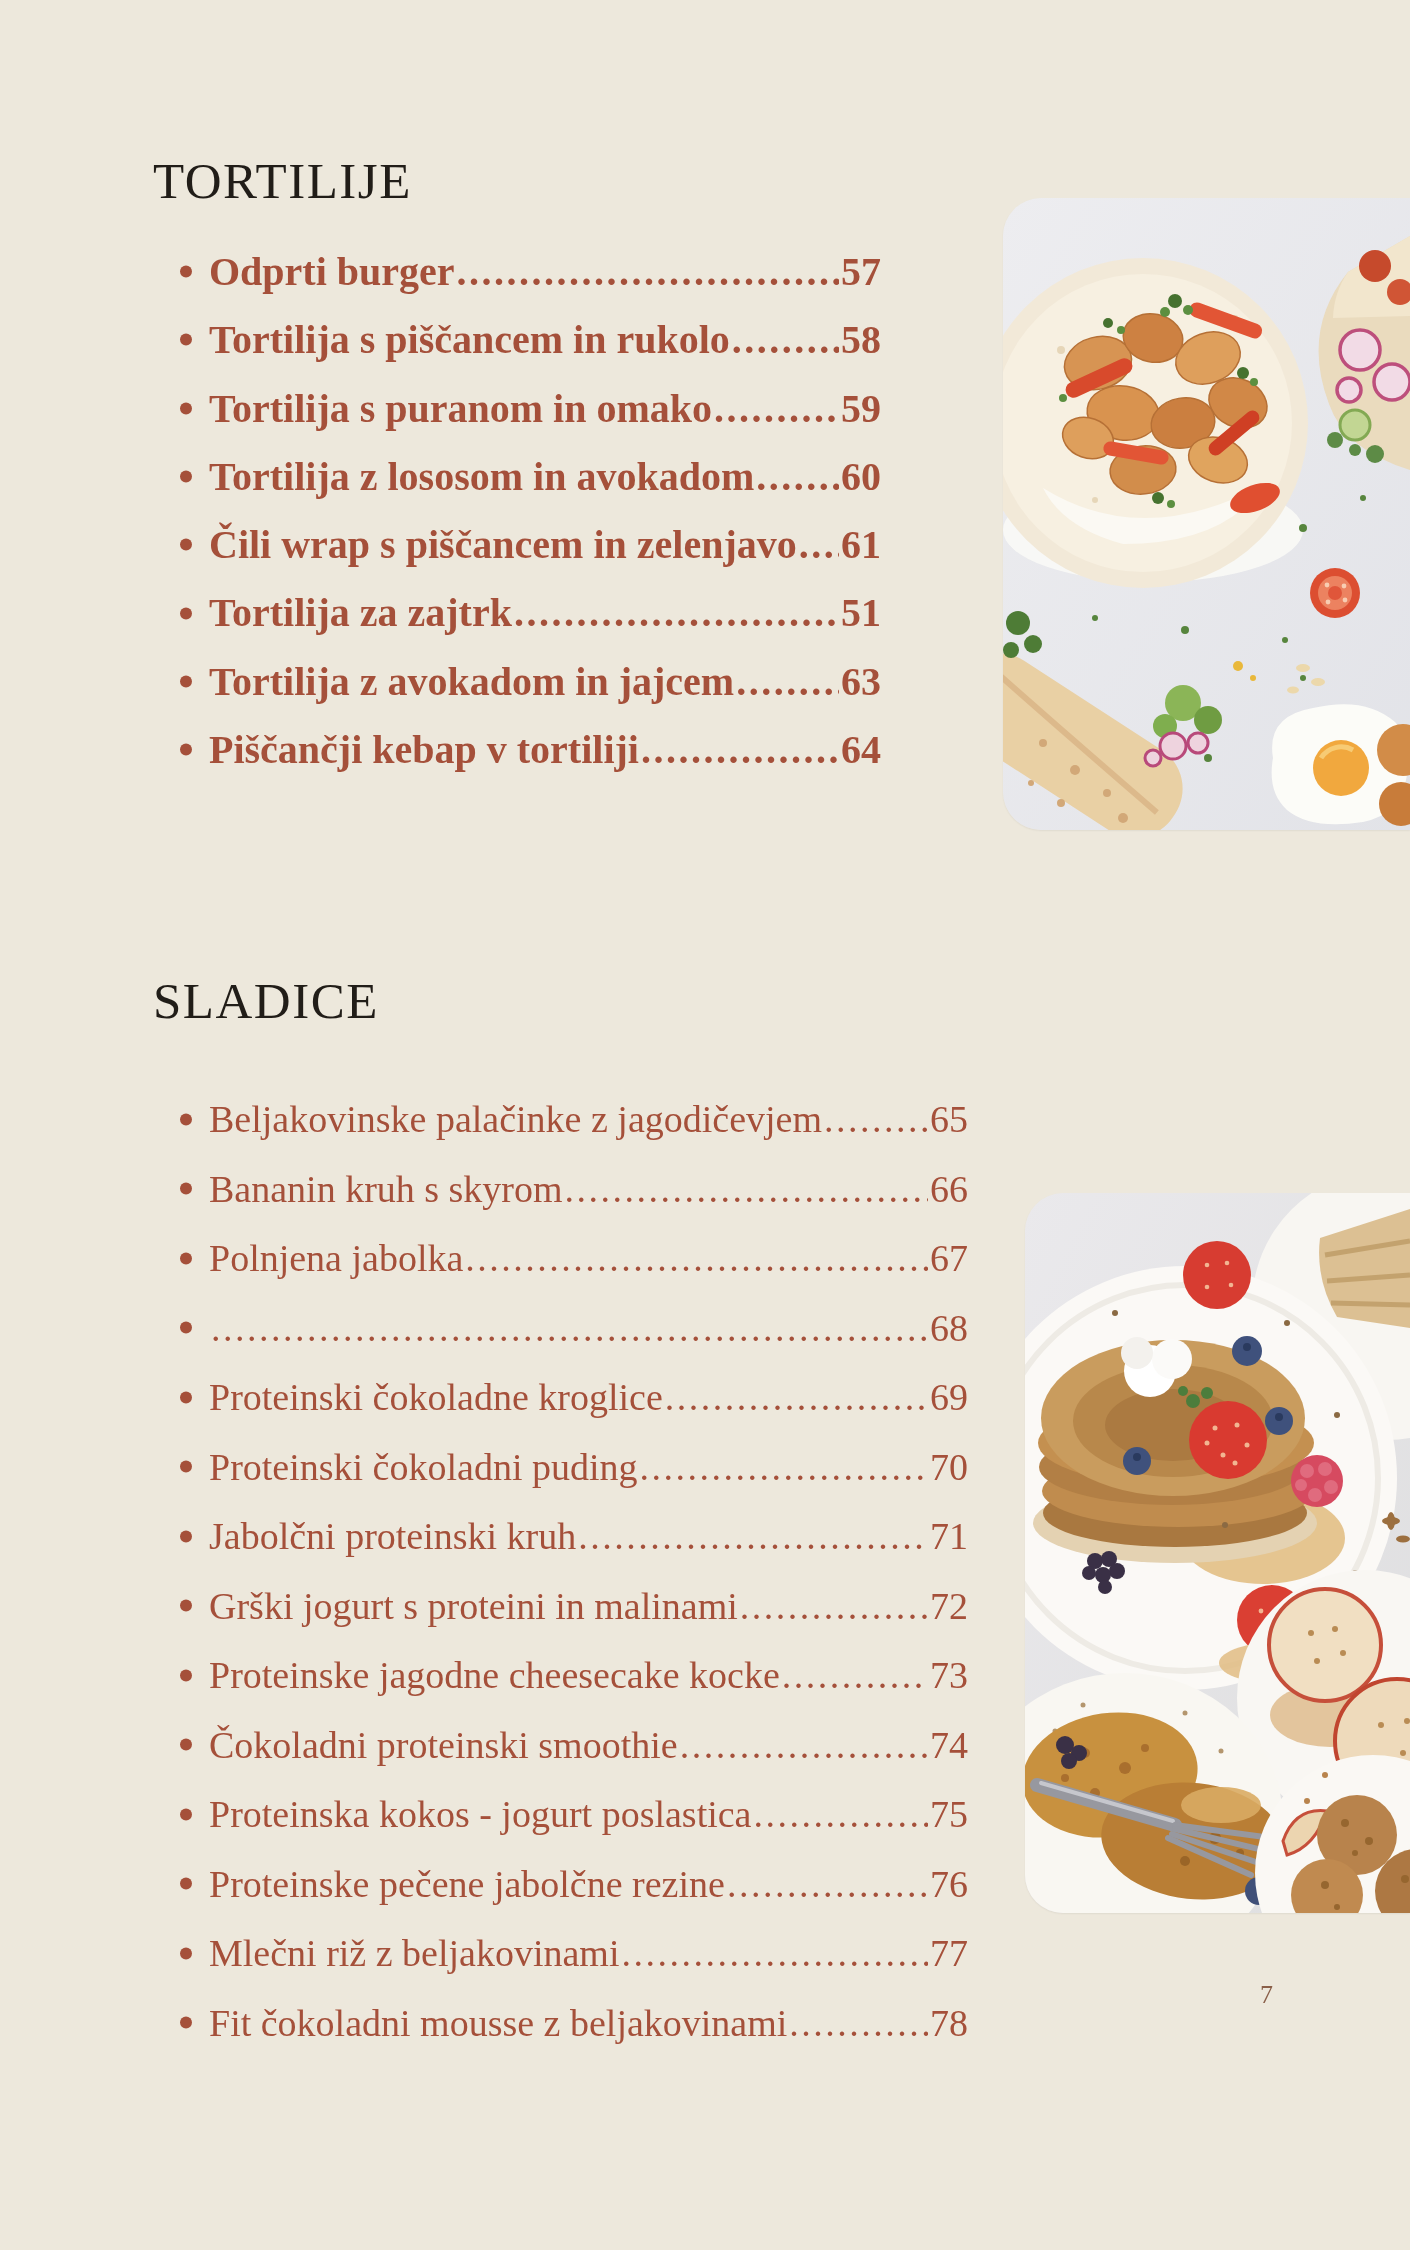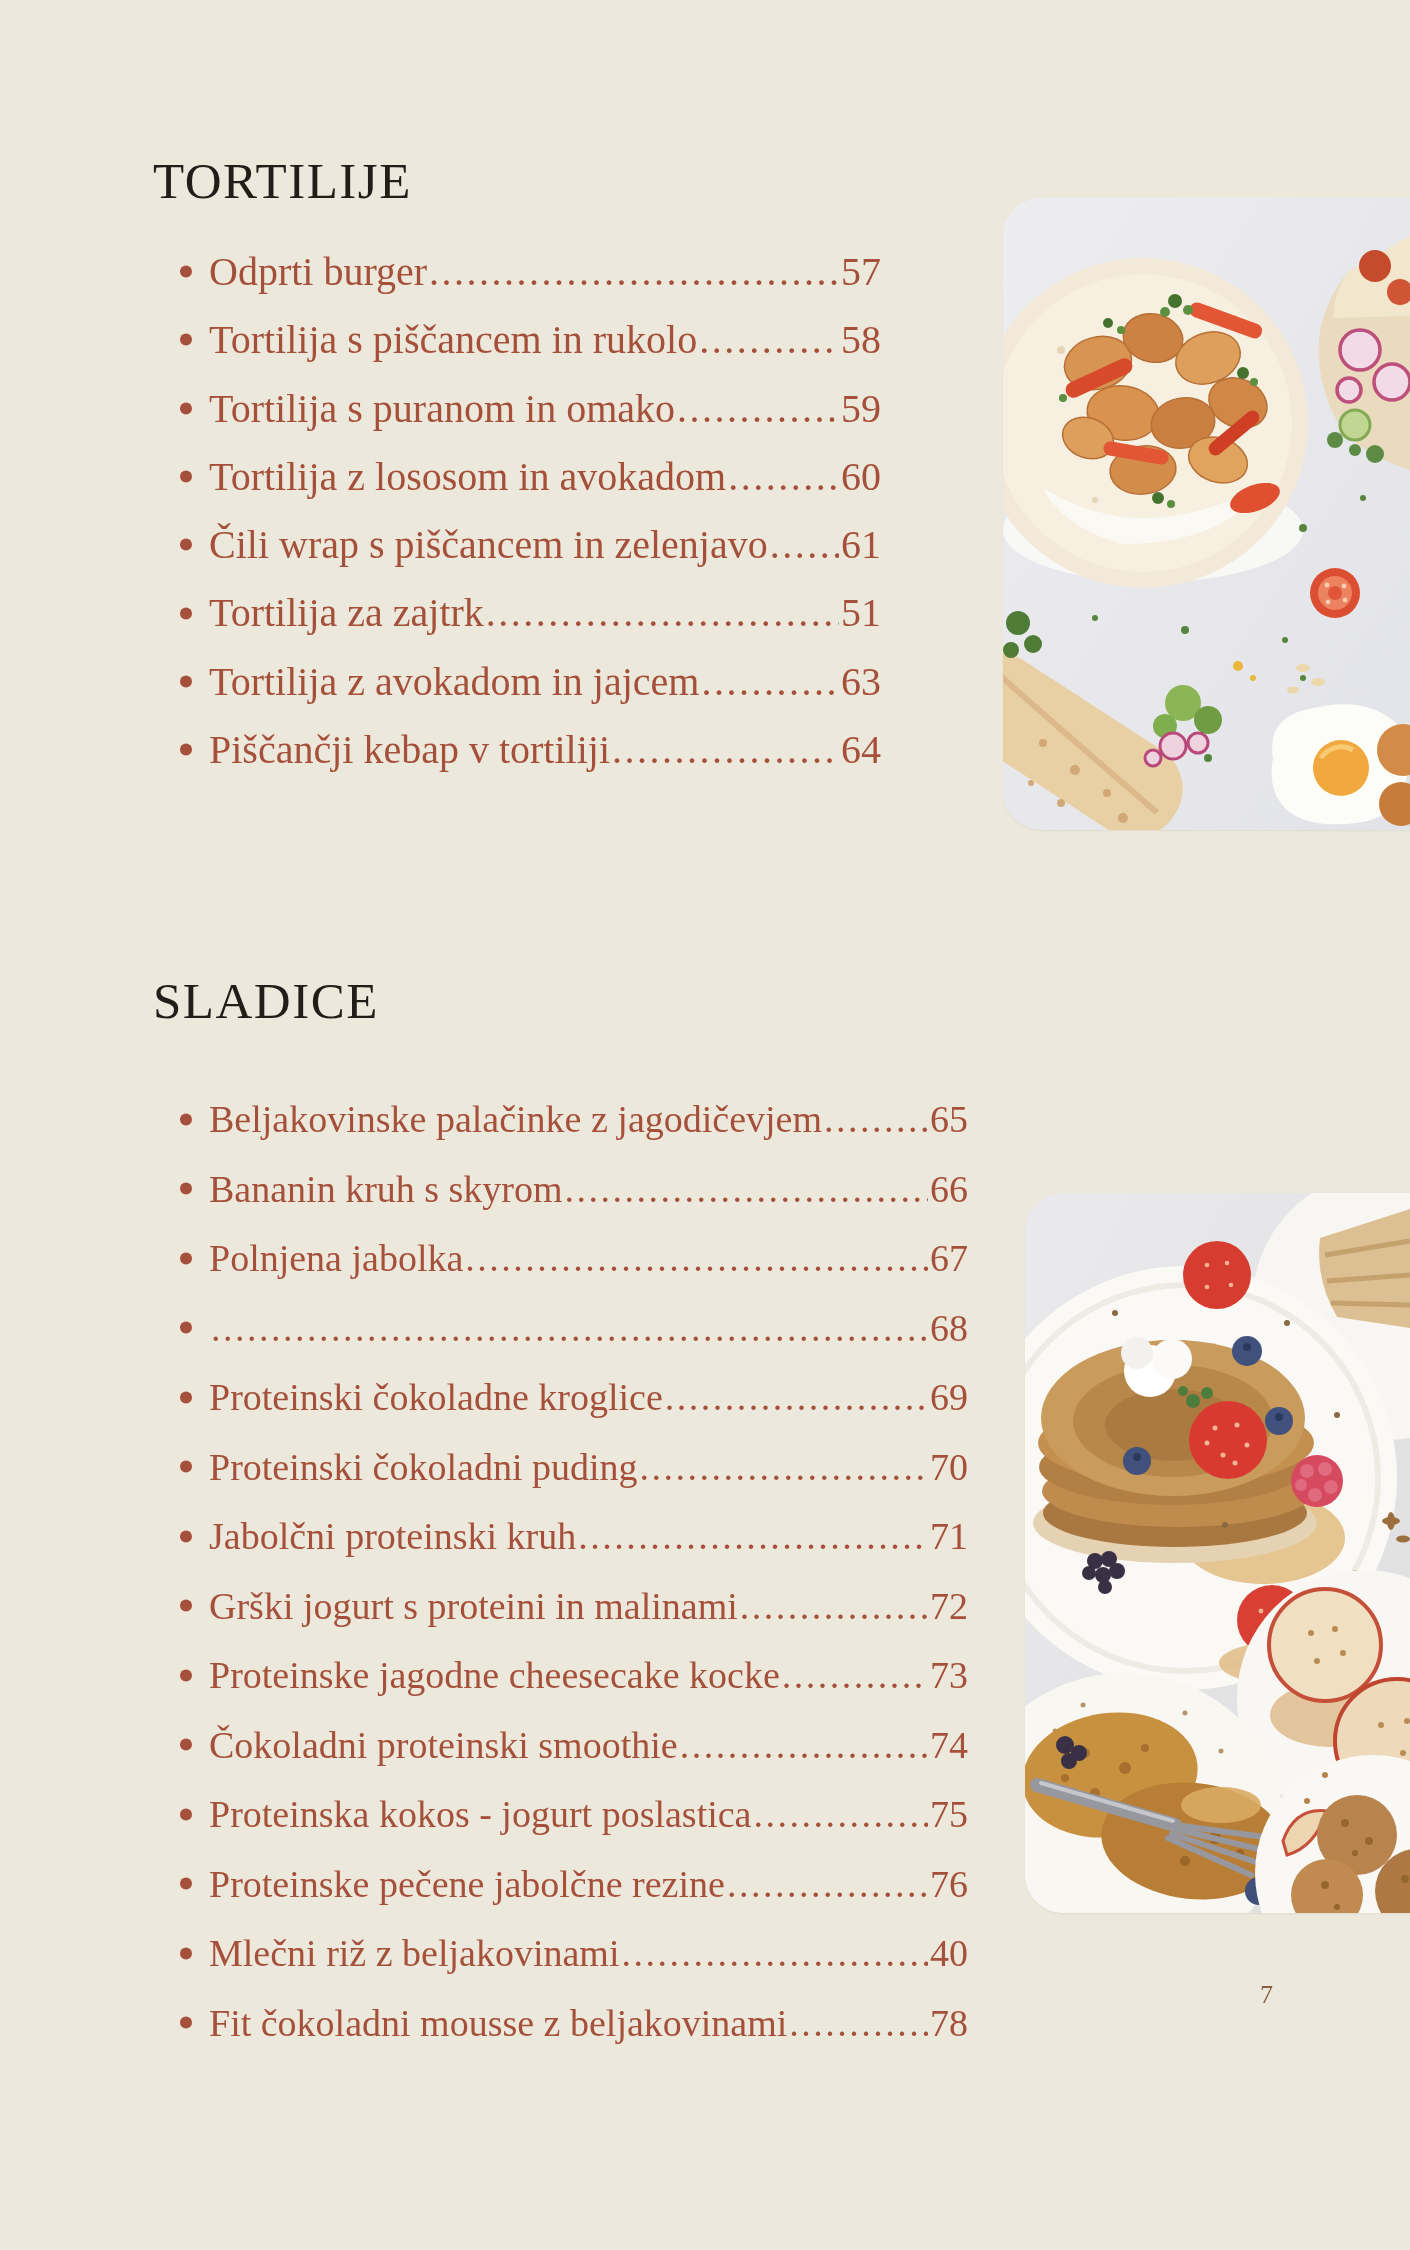--- a/index.html
+++ b/index.html
@@ -13,21 +13,21 @@
     font-family:"Liberation Serif","DejaVu Serif",serif;
   }
   .section-title{
     position:absolute;margin:10px;color:var(--heading);
     font-size:51px;font-weight:500;letter-spacing:1.5px;line-height:1.1;
   }
   #title-tortilije{left:143px;top:143px;}
   #title-sladice{left:143px;top:963px;}
 
   .toc-list{position:absolute;list-style:none;margin:0;padding:0;color:var(--accent);}
-  #list-tortilije{left:178px;top:238px;width:703px;font-size:40px;line-height:68.3px;}
+  #list-tortilije{left:178px;top:238px;width:703px;font-size:40px;line-height:68.3px;font-weight:bold;}
   #list-sladice{left:178px;top:1085px;width:790px;font-size:38px;line-height:69.5px;}
 
   .toc-row{display:flex;align-items:baseline;position:relative;padding-left:31px;}
   .toc-row::before{
     content:"";position:absolute;left:2px;top:50%;transform:translateY(-55%);
     width:12px;height:12px;border-radius:50%;background:var(--accent);
   }
   .toc-label{white-space:nowrap;flex:0 0 auto;}
   .toc-leader{flex:1 1 auto;overflow:hidden;white-space:nowrap;min-width:8px;margin:0 2px;}
   .toc-leader::after{
@@ -283,21 +283,21 @@
     <span class="toc-page">75</span>
   </li>
     <li class="toc-row">
     <span class="toc-label">Proteinske pečene jabolčne rezine</span>
     <span class="toc-leader"></span>
     <span class="toc-page">76</span>
   </li>
     <li class="toc-row">
     <span class="toc-label">Mlečni riž z beljakovinami</span>
     <span class="toc-leader"></span>
-    <span class="toc-page">40</span>
+    <span class="toc-page">77</span>
   </li>
     <li class="toc-row">
     <span class="toc-label">Fit čokoladni mousse z beljakovinami</span>
     <span class="toc-leader"></span>
     <span class="toc-page">78</span>
   </li>
   </ul>
 
 <figure class="photo" id="photo-sladice" style="margin:0">
   <svg viewBox="0 0 385 720" preserveAspectRatio="xMidYMid slice">

